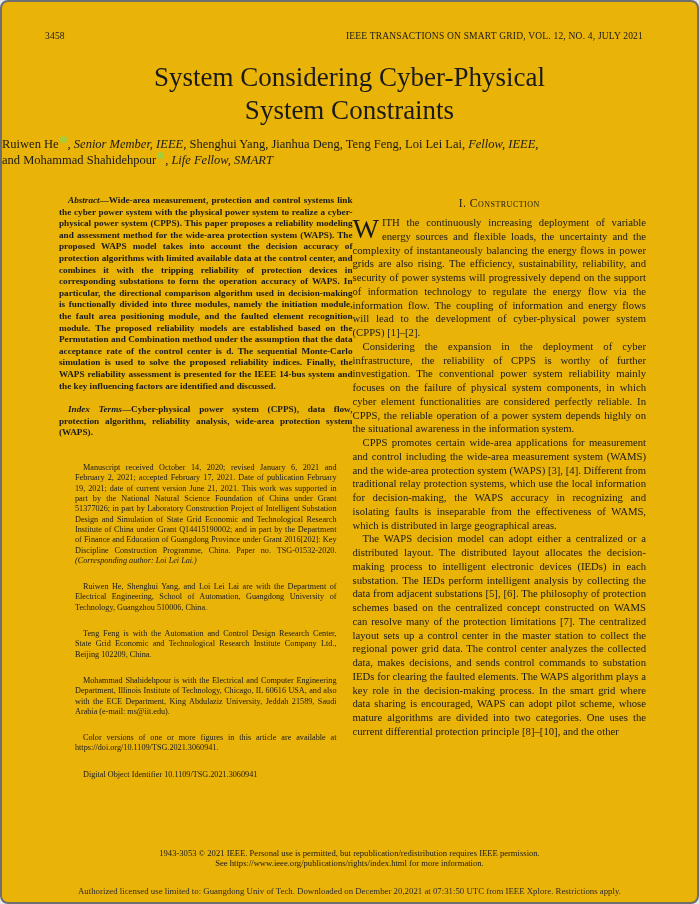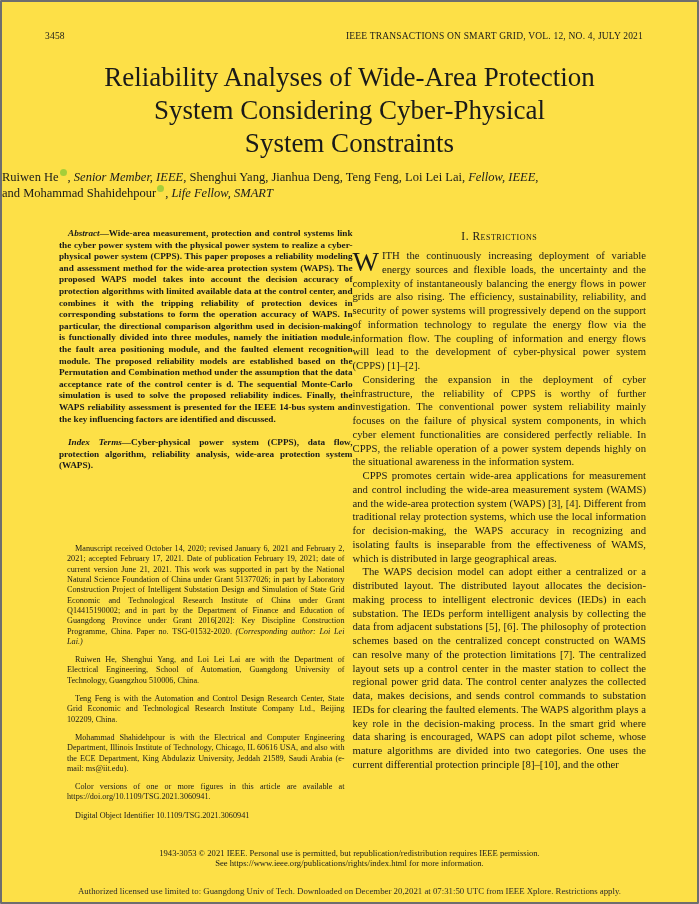--- a/index.html
+++ b/index.html
@@ -1,22 +1,22 @@
 <!DOCTYPE html>
 <html><head>
 <meta charset="utf-8">
 <style>
   html,body { margin:0; padding:0; background:#e8e8e8; }
   .page {
     position:relative;
     width:699px; height:904px;
     box-sizing:border-box;
-    background:#fde047;
+    background:#eab308;
     border:2px solid #6e6e6e;
-    border-radius:1px;
+    border-radius:8px;
     font-family:"Liberation Serif", serif;
     color:#1a1a1a;
     overflow:hidden;
   }
   .running-head {
     display:flex; justify-content:space-between; align-items:baseline;
     padding:29px 54px 0 43px;
     font-size:9.5px; letter-spacing:.2px;
   }
   .paper-title {
@@ -45,21 +45,21 @@
     margin:0;
     font-size:9.2px; font-weight:bold; line-height:11.6px;
     text-align:justify; text-indent:9px;
   }
   .index-terms { margin-top:12px; }
   .lead-label { font-style:italic; }
   .footnotes {
     margin-top:auto;
     font-size:8.2px; line-height:10.3px; text-align:justify;
   }
-  .footnotes p { margin:8px; text-indent:8px; }
+  .footnotes p { margin:16px; text-indent:8px; }
   .corresponding { font-style:italic; }
   .section-heading {
     text-align:center;
     font-size:11.5px; font-variant:small-caps; letter-spacing:.5px;
     margin:2px 0 7px 0;
   }
   .body-par {
     margin:0;
     font-size:10.7px; line-height:13.75px; text-align:justify;
     text-indent:10px;
@@ -86,21 +86,20 @@
 <body>
 
 <div class="page">
 
   <div class="running-head">
     <span>3458</span>
     <span>IEEE TRANSACTIONS ON SMART GRID, VOL. 12, NO. 4, JULY 2021</span>
   </div>
 
   <h1 class="paper-title">
-    <div>Reliability Analyses of Wide-Area Protection</div>
     <div>System Considering Cyber-Physical</div>
     <div>System Constraints</div>
   </h1>
 
   <div class="authors">
     <div><span>Ruiwen He</span><span class="orcid" style="background: rgb(166, 206, 57);"></span><span>, </span><span class="role">Senior Member, IEEE</span><span>, Shenghui Yang, Jianhua Deng, Teng Feng, Loi Lei Lai, </span><span class="role">Fellow, IEEE</span><span>,</span></div>
     <div><span>and Mohammad Shahidehpour</span><span class="orcid" style="background: rgb(166, 206, 57);"></span><span>, </span><span class="role">Life Fellow, SMART</span></div>
   </div>
 
   <div class="columns">
@@ -113,21 +112,21 @@
         <p><span>Manuscript received October 14, 2020; revised January 6, 2021 and February 2, 2021; accepted February 17, 2021. Date of publication February 19, 2021; date of current version June 21, 2021. This work was supported in part by the National Natural Science Foundation of China under Grant 51377026; in part by Laboratory Construction Project of Intelligent Substation Design and Simulation of State Grid Economic and Technological Research Institute of China under Grant Q14415190002; and in part by the Department of Finance and Education of Guangdong Province under Grant 2016[202]: Key Discipline Construction Programme, China. Paper no. TSG-01532-2020. </span><span class="corresponding">(Corresponding author: Loi Lei Lai.)</span></p>
         <p>Ruiwen He, Shenghui Yang, and Loi Lei Lai are with the Department of Electrical Engineering, School of Automation, Guangdong University of Technology, Guangzhou 510006, China.</p>
         <p>Teng Feng is with the Automation and Control Design Research Center, State Grid Economic and Technological Research Institute Company Ltd., Beijing 102209, China.</p>
         <p>Mohammad Shahidehpour is with the Electrical and Computer Engineering Department, Illinois Institute of Technology, Chicago, IL 60616 USA, and also with the ECE Department, King Abdulaziz University, Jeddah 21589, Saudi Arabia (e-mail: ms@iit.edu).</p>
         <p><span>Color versions of one or more figures in this article are available at </span><span>https://doi.org/10.1109/TSG.2021.3060941.</span></p>
         <p>Digital Object Identifier 10.1109/TSG.2021.3060941</p>
       </div>
     </div>
 
     <div class="col">
-      <div class="section-heading">I. Restrictions</div>
+      <div class="section-heading">I. Construction</div>
       <p class="body-par first"><span class="dropcap">W</span><span>ITH the continuously increasing deployment of variable energy sources and flexible loads, the uncertainty and the complexity of instantaneously balancing the energy flows in power grids are also rising. The efficiency, sustainability, reliability, and security of power systems will progressively depend on the support of information technology to regulate the energy flow via the information flow. The coupling of information and energy flows will lead to the development of cyber-physical power system (CPPS) [1]–[2].</span></p>
       <p class="body-par">Considering the expansion in the deployment of cyber infrastructure, the reliability of CPPS is worthy of further investigation. The conventional power system reliability mainly focuses on the failure of physical system components, in which cyber element functionalities are considered perfectly reliable. In CPPS, the reliable operation of a power system depends highly on the situational awareness in the information system.</p>
       <p class="body-par">CPPS promotes certain wide-area applications for measurement and control including the wide-area measurement system (WAMS) and the wide-area protection system (WAPS) [3], [4]. Different from traditional relay protection systems, which use the local information for decision-making, the WAPS accuracy in recognizing and isolating faults is inseparable from the effectiveness of WAMS, which is distributed in large geographical areas.</p>
       <p class="body-par">The WAPS decision model can adopt either a centralized or a distributed layout. The distributed layout allocates the decision-making process to intelligent electronic devices (IEDs) in each substation. The IEDs perform intelligent analysis by collecting the data from adjacent substations [5], [6]. The philosophy of protection schemes based on the centralized concept constructed on WAMS can resolve many of the protection limitations [7]. The centralized layout sets up a control center in the master station to collect the regional power grid data. The control center analyzes the collected data, makes decisions, and sends control commands to substation IEDs for clearing the faulted elements. The WAPS algorithm plays a key role in the decision-making process. In the smart grid where data sharing is encouraged, WAPS can adopt pilot scheme, whose mature algorithms are divided into two categories. One uses the current differential protection principle [8]–[10], and the other</p>
     </div>
 
   </div>
 
   <div class="footer">
     <div>1943-3053 © 2021 IEEE. Personal use is permitted, but republication/redistribution requires IEEE permission.</div>

